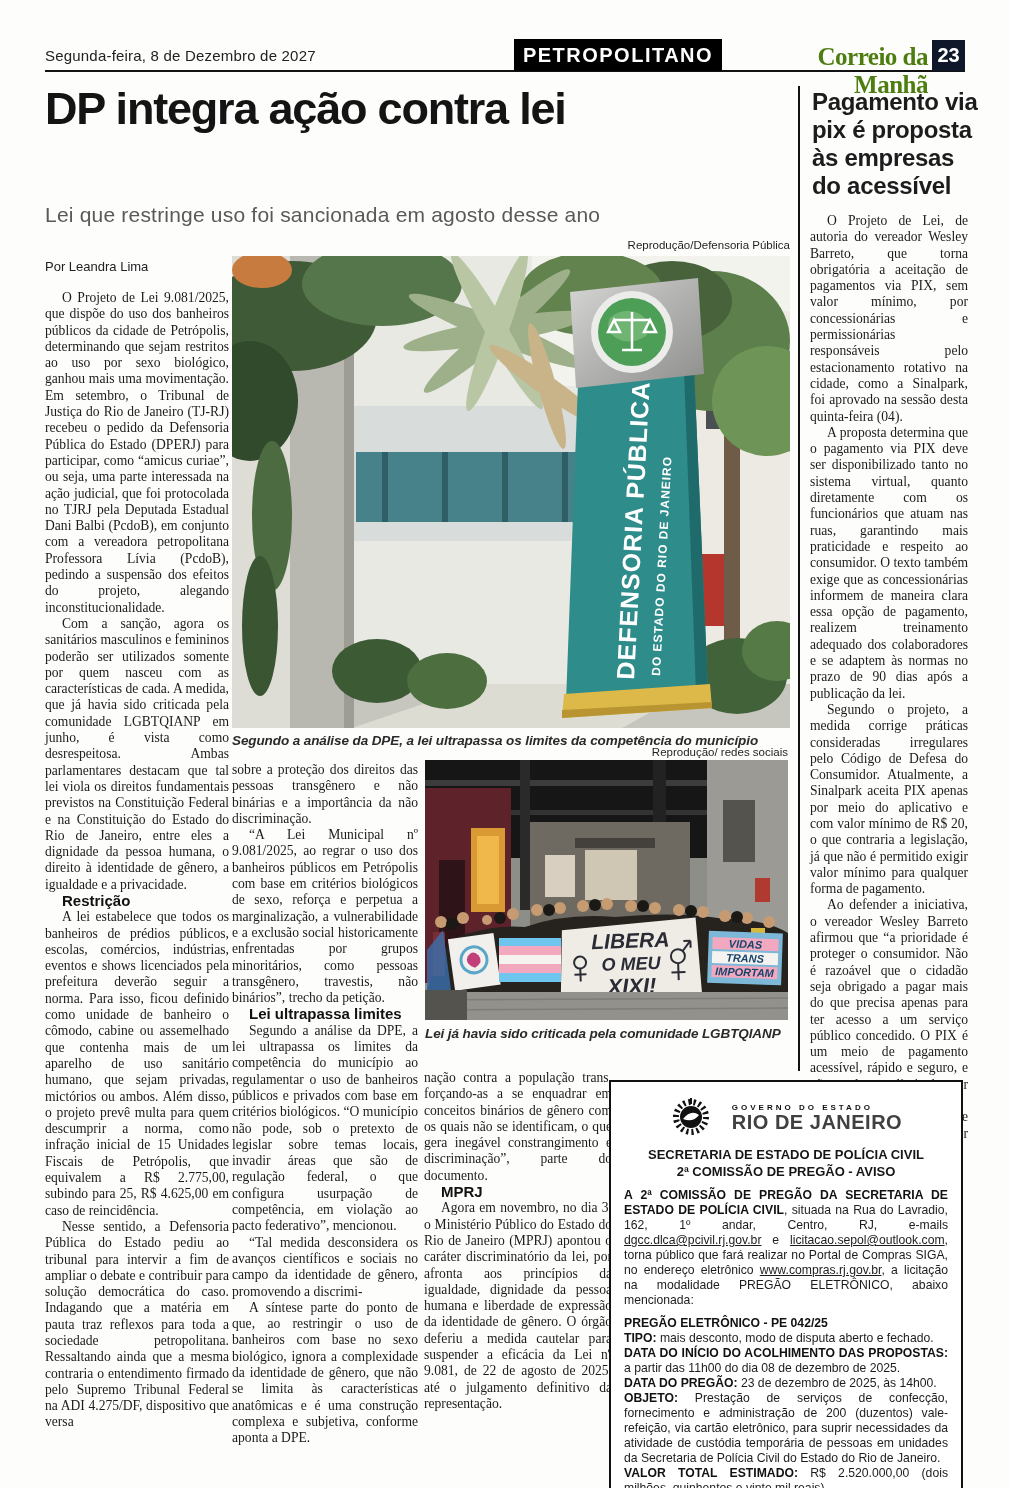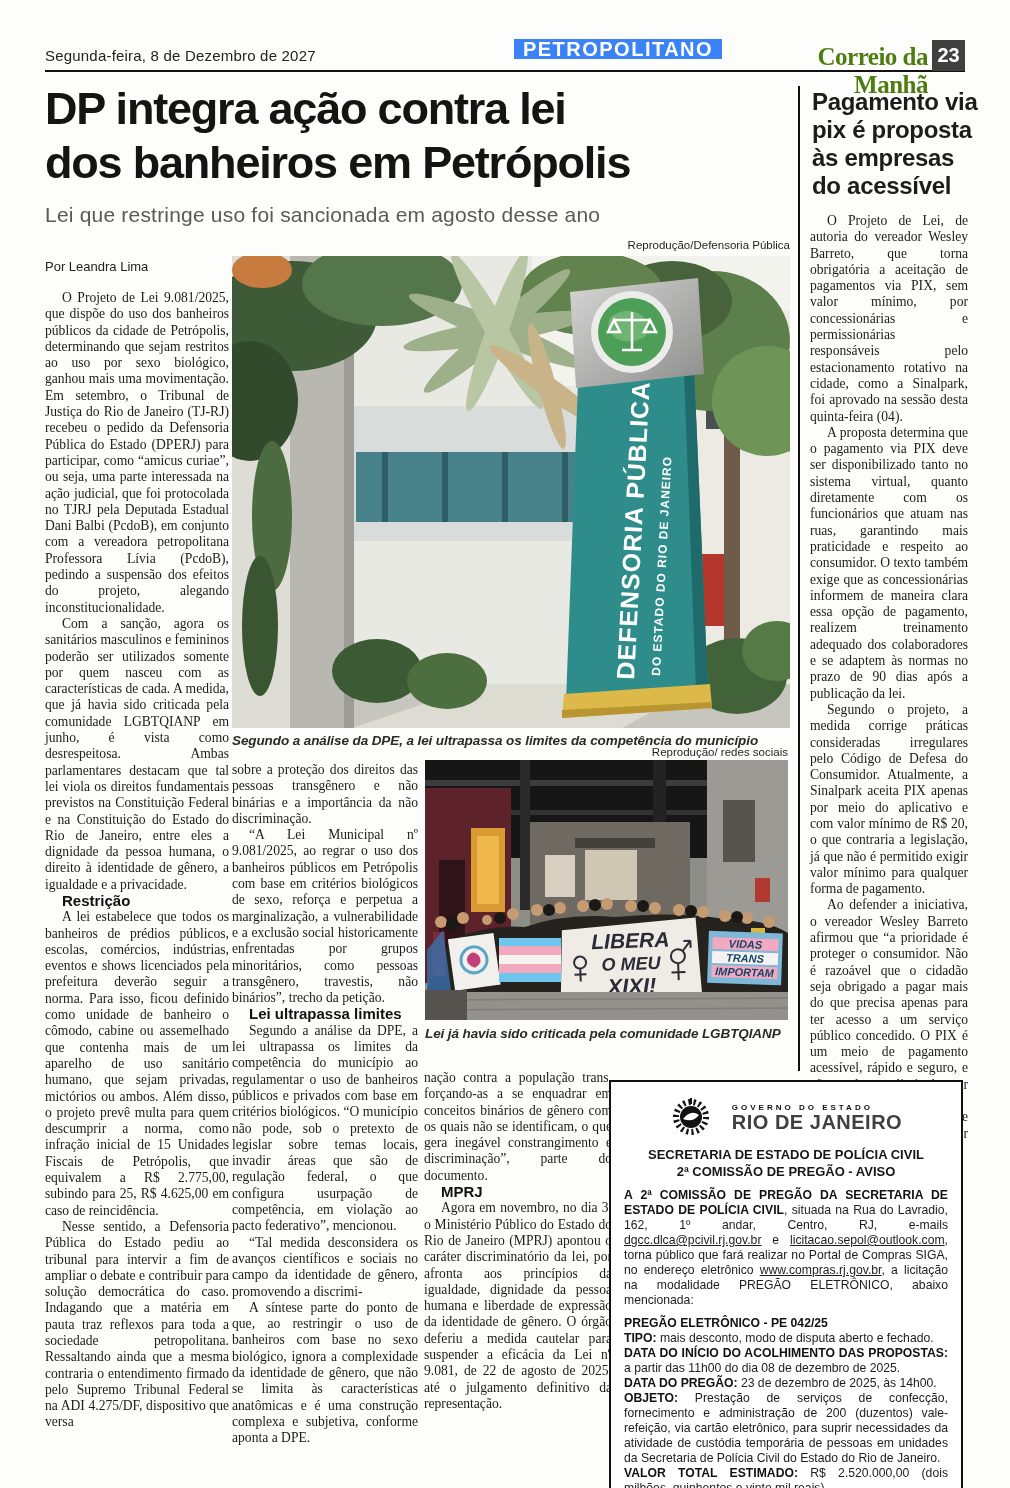--- a/index.html
+++ b/index.html
@@ -2,25 +2,25 @@
 <html lang="pt-BR"><head>
 <meta charset="utf-8">
 <style>
   * { margin:0; padding:0; box-sizing:border-box; }
   body { background:#ffffff; font-family:"Liberation Sans", sans-serif; }
   .page { position:relative; width:1010px; height:1488px; background:#fdfdfc; overflow:hidden; color:#1a1a1a; }
 
   
   .hdr-date { position:absolute; left:45px; top:47px; font-size:15px; color:#222; letter-spacing:.2px; }
   .hdr-rule { position:absolute; left:45px; top:70px; width:920px; height:2px; background:#121212; }
-  .section-box { position:absolute; left:514px; top:39px; width:208px; height:20px; background:#3b82f6; color:#fff;
+  .section-box { position:absolute; left:514px; top:39px; width:208px; height:32px; background:#000000; color:#fff;
                  display:flex; align-items:center; justify-content:center; font-weight:bold; font-size:20px; letter-spacing:1.5px; }
   .masthead { position:absolute; left:760px; top:43px; width:168px; font-family:"Liberation Serif", serif; font-weight:bold;
               font-size:25px; letter-spacing:-0.5px; color:#4d7c0f; text-align:right; }
-  .page-num { position:absolute; left:932px; top:40px; width:33px; height:31px; background:#404040; color:#fff;
+  .page-num { position:absolute; left:932px; top:40px; width:33px; height:31px; background:#0f172a; color:#fff;
               display:flex; align-items:center; justify-content:center; font-weight:bold; font-size:20px; }
 
   
   .headline { position:absolute; left:45px; top:82px; width:760px; font-weight:bold; font-size:45px; line-height:54px;
               letter-spacing:-1.2px; color:#141414; }
   .headline span { display:block; }
   .subheadline { position:absolute; left:45px; top:203px; width:740px; font-size:21px; color:#595959; letter-spacing:.2px; }
 
   
   .serif { font-family:"Liberation Serif", serif; font-size:13.6px; line-height:16.3px; text-align:justify; color:#1b1b1b; hyphens:auto; }
@@ -61,21 +61,20 @@
 <div class="page">
 
   <div class="hdr-date">Segunda-feira, 8 de Dezembro de 2027</div>
   <div class="hdr-rule"></div>
   <div class="section-box">PETROPOLITANO</div>
   <div class="masthead">Correio da Manhã</div>
   <div class="page-num">23</div>
 
   <h1 class="headline">
     <span>DP integra ação contra lei</span>
-    <span>dos banheiros em Petrópolis</span>
   </h1>
   <div class="subheadline">Lei que restringe uso foi sancionada em agosto desse ano</div>
 
   <div class="credit" style="left:232px; top:239px; width:558px;">Reprodução/Defensoria Pública</div>
 
   <div class="photo" style="left:232px; top:256px; width:558px; height:472px;">
     <svg width="558" height="472" viewBox="0 0 558 472">
       <defs>
         <linearGradient id="silv" x1="0" y1="0" x2="1" y2="1">
           <stop offset="0" stop-color="#d6d6d4"></stop>

